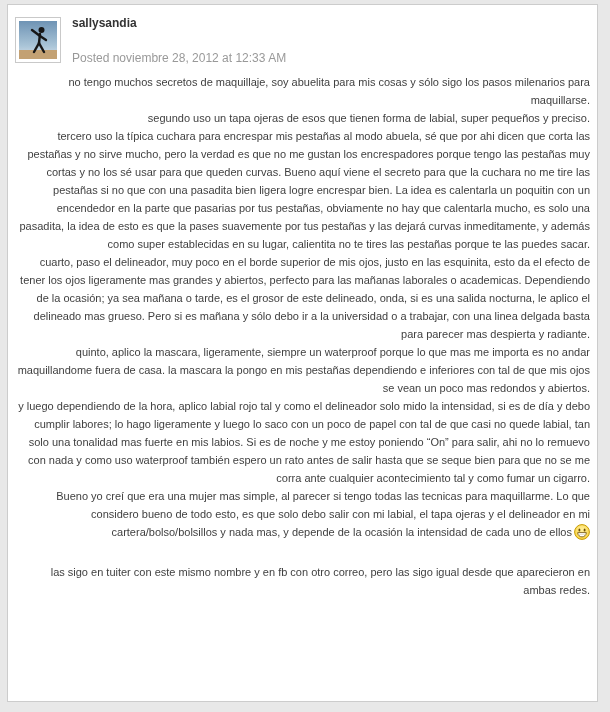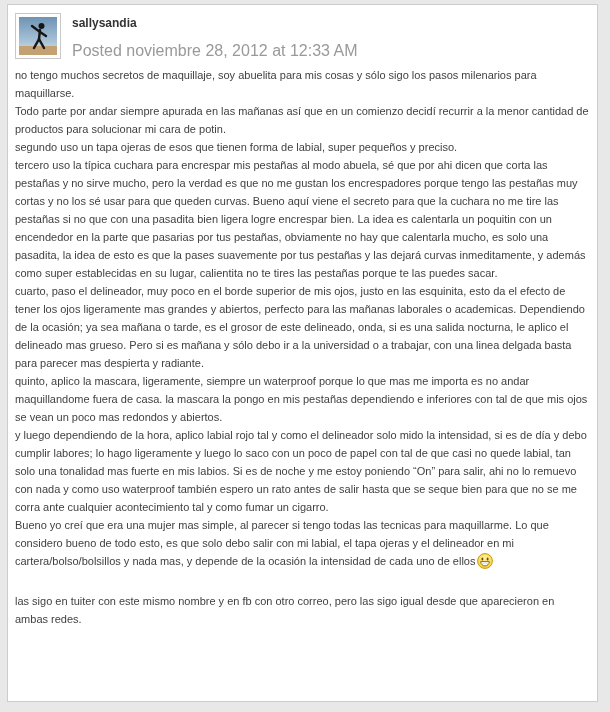--- a/index.html
+++ b/index.html
@@ -18,21 +18,21 @@
     width: 591px;
     height: 698px;
     box-sizing: border-box;
     background: #ffffff;
     border: 1px solid #cccccc;
     padding: 8px 7px 0 7px;
     overflow: hidden;
   }
   .post-header {
     display: flex;
-    align-items: flex-start;
+    align-items: center;
     margin-bottom: 7px;
   }
   .avatar-frame {
     width: 38px;
     height: 38px;
     padding: 3px;
     background: #ffffff;
     border: 1px solid #c9c9c9;
     flex: 0 0 auto;
     cursor: pointer;
@@ -43,31 +43,32 @@
     padding-top: 3px;
   }
   .author-name {
     font-size: 12px;
     font-weight: bold;
     color: #333333;
     line-height: 15px;
     cursor: pointer;
   }
   .post-meta {
-    font-size: 16px;
+    font-size: 12px;
     color: #999999;
     line-height: 15px;
-    margin-top: 12px;
+    margin-top: 20px;
   }
   .post-body p {
     margin: 0;
     font-size: 11px;
     line-height: 18px;
     color: #3f3f3f;
     letter-spacing: 0;
+    text-align: right;
   }
   .post-body p.gap-above {
     margin-top: 18px;
   }
   .emoji {
     display: inline-block;
     vertical-align: -4px;
     margin-left: 2px;
   }
 </style>
@@ -100,21 +101,20 @@
       </svg>
     </div>
     <div class="id-block">
       <div class="author-name">sallysandia</div>
       <div class="post-meta">Posted noviembre 28, 2012 at 12:33 AM</div>
     </div>
   </div>
 
   <div class="post-body">
     <p>no tengo muchos secretos de maquillaje, soy abuelita para mis cosas y sólo sigo los pasos milenarios para maquillarse.</p>
-    <p>Todo parte por andar siempre apurada en las mañanas así que en un comienzo decidí recurrir a la menor cantidad de productos para solucionar mi cara de potin.</p>
     <p>segundo uso un tapa ojeras de esos que tienen forma de labial, super pequeños y preciso.</p>
     <p>tercero uso la típica cuchara para encrespar mis pestañas al modo abuela, sé que por ahi dicen que corta las pestañas y no sirve mucho, pero la verdad es que no me gustan los encrespadores porque tengo las pestañas muy cortas y no los sé usar para que queden curvas. Bueno aquí viene el secreto para que la cuchara no me tire las pestañas si no que con una pasadita bien ligera logre encrespar bien. La idea es calentarla un poquitin con un encendedor en la parte que pasarias por tus pestañas, obviamente no hay que calentarla mucho, es solo una pasadita, la idea de esto es que la pases suavemente por tus pestañas y las dejará curvas inmeditamente, y además como super establecidas en su lugar, calientita no te tires las pestañas porque te las puedes sacar.</p>
     <p>cuarto, paso el delineador, muy poco en el borde superior de mis ojos, justo en las esquinita, esto da el efecto de tener los ojos ligeramente mas grandes y abiertos, perfecto para las mañanas laborales o academicas. Dependiendo de la ocasión; ya sea mañana o tarde, es el grosor de este delineado, onda, si es una salida nocturna, le aplico el delineado mas grueso. Pero si es mañana y sólo debo ir a la universidad o a trabajar, con una linea delgada basta para parecer mas despierta y radiante.</p>
     <p>quinto, aplico la mascara, ligeramente, siempre un waterproof porque lo que mas me importa es no andar maquillandome fuera de casa. la mascara la pongo en mis pestañas dependiendo e inferiores con tal de que mis ojos se vean un poco mas redondos y abiertos.</p>
     <p>y luego dependiendo de la hora, aplico labial rojo tal y como el delineador solo mido la intensidad, si es de día y debo cumplir labores; lo hago ligeramente y luego lo saco con un poco de papel con tal de que casi no quede labial, tan solo una tonalidad mas fuerte en mis labios. Si es de noche y me estoy poniendo “On” para salir, ahi no lo remuevo con nada y como uso waterproof también espero un rato antes de salir hasta que se seque bien para que no se me corra ante cualquier acontecimiento tal y como fumar un cigarro.</p>
     <p><span>Bueno yo creí que era una mujer mas simple, al parecer si tengo todas las tecnicas para maquillarme. Lo que considero bueno de todo esto, es que solo debo salir con mi labial, el tapa ojeras y el delineador en mi cartera/bolso/bolsillos y nada mas, y depende de la ocasión la intensidad de cada uno de ellos</span><span class="emoji"><svg width="16" height="16" viewBox="0 0 16 16">
         <defs>
           <radialGradient id="face" cx="0.5" cy="0.35" r="0.75">
             <stop offset="0" stop-color="#fff0a0"></stop>
             <stop offset="1" stop-color="#fbcf30"></stop>

